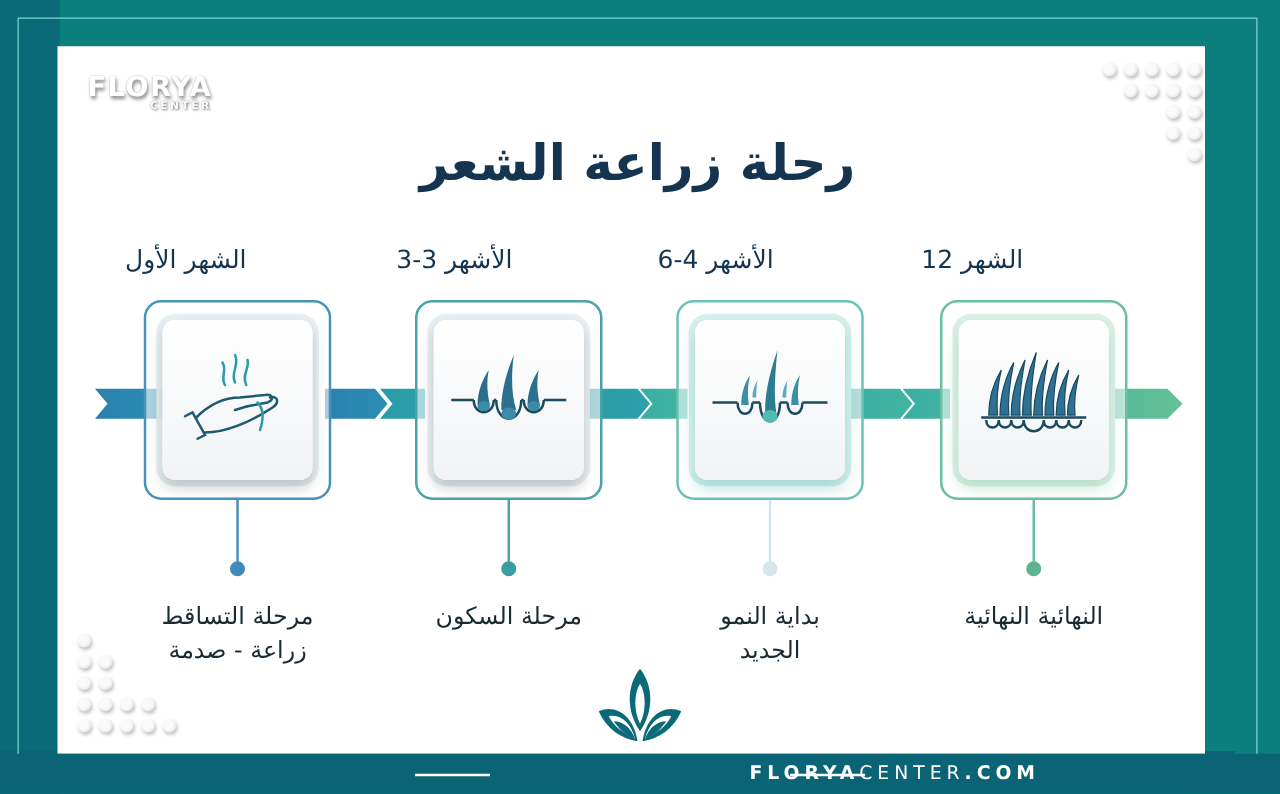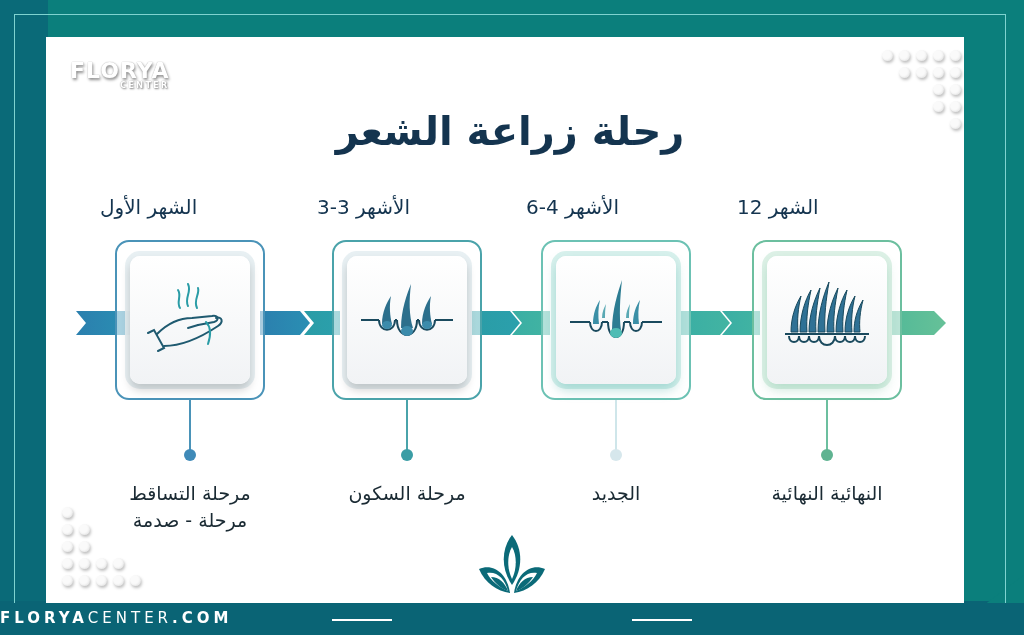--- a/index.html
+++ b/index.html
@@ -37,21 +37,21 @@
      background: linear-gradient(180deg, #ffffff 0%, #f1f3f5 100%);
      box-shadow: 0 6px 10px rgba(0,0,0,0.18), 0 0 0 5px rgba(230,238,242,0.9); }
   .step-icon { position: absolute; top: 22px; left: 10px; width: 100px; height: 80px; }
   .connector { position: absolute; top: 205px; left: 89px; width: 2px; height: 50px; }
   .connector-dot { position: absolute; top: 254px; left: 84px; width: 12px; height: 12px; border-radius: 50%; }
   .step-desc { position: absolute; top: 285px; left: 0; width: 180px; text-align: center; direction: rtl;
      font-size: 19px; line-height: 27px; color: #1a2a33; }
 
   .footer-logo { position: absolute; left: 477px; top: 533px; width: 70px; height: 70px; }
   .footer-bar { position: absolute; left: 0; top: 603px; width: 1024px; height: 32px; }
-  .footer-url { position: absolute; left: 0; top: 609px; width: 832px; text-align: left; font-size: 15px;
+  .footer-url { position: absolute; left: 0; top: 609px; width: 832px; text-align: right; font-size: 15px;
      letter-spacing: 4px; color: #ffffff; }
   .footer-url b { font-weight: bold; }
   .footer-url span.light { font-weight: normal; }
   .footer-arrow { position: absolute; top: 619px; height: 2px; width: 60px; background: #ffffff; }
 </style>
 </head>
 <body>
 
 <div class="frame-top"></div>
 <div class="frame-bl"></div>
@@ -146,21 +146,21 @@
           <path d="M57,30 C53,22 60,16 58,10" stroke="#2a9ca6"></path>
           <path d="M66,44 C72,50 70,60 68,66" stroke="#2a9ca6"></path>
         </g>
       </svg>
     </div>
   </div>
   <div class="connector" style="background:#4a93b8;"></div>
   <div class="connector-dot" style="background:#3f8ab8;"></div>
   <div class="step-desc">
     <div>مرحلة التساقط</div>
-    <div>مرحلة - صدمة</div>
+    <div>زراعة - صدمة</div>
   </div>
 </div>
 
 <div class="step" style="left:317px;">
   <div class="step-label">الأشهر 3-3</div>
   <div class="step-outer" style="border-color:#4aa3aa;">
     <div class="step-inner">
       <svg class="step-icon" viewBox="0 0 100 80">
         <g stroke="#1a4a5e" stroke-width="2" fill="none">
           <line x1="4" y1="42" x2="22" y2="42"></line>
@@ -207,20 +207,21 @@
         <path d="M46,52 C46,32 52,14 56,2 C54,20 53,38 55,52 Z" fill="#2c7c92"></path>
         <path d="M60,40 C60,34 62,30 64,26 C63,32 63,36 63,40 Z" fill="#5aa9b4"></path>
         <path d="M67,46 C67,36 70,28 74,22 C72,30 72,38 73,46 Z" fill="#3b8fa6"></path>
         <ellipse cx="50" cy="55" rx="6" ry="5" fill="#4fbcb4"></ellipse>
       </svg>
     </div>
   </div>
   <div class="connector" style="background:#cfe6ea;"></div>
   <div class="connector-dot" style="background:#d6e7ec;"></div>
   <div class="step-desc">
+    <div>بداية النمو</div>
     <div>الجديد</div>
   </div>
 </div>
 
 <div class="step" style="left:737px;">
   <div class="step-label">الشهر 12</div>
   <div class="step-outer" style="border-color:#6cbf9f;">
     <div class="step-inner" style="box-shadow:0 6px 12px rgba(90,180,140,0.3), 0 0 0 5px rgba(220,240,230,0.95);">
       <svg class="step-icon" viewBox="0 0 100 80">
         <g fill="#2f7195" stroke="#1a4a5e" stroke-width="1">

